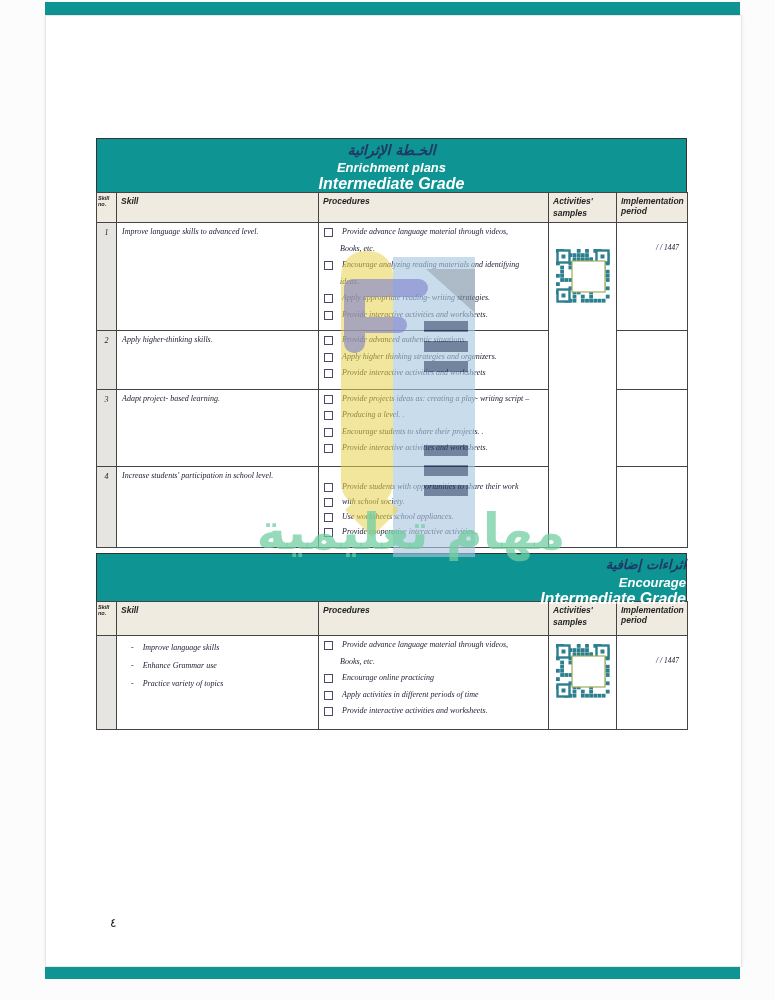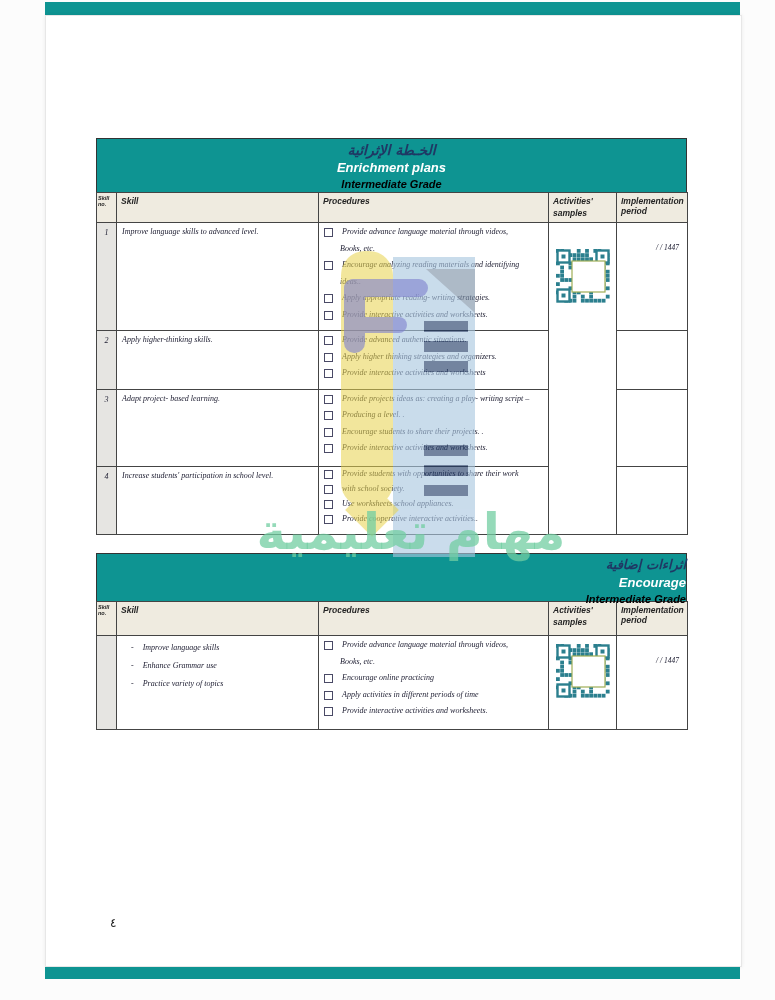--- a/index.html
+++ b/index.html
@@ -21,21 +21,21 @@
     background:#0E9492;border:1px solid #333;border-bottom:none;
     text-align:center;color:#fff;
   }
   .t1 .tbl-title{height:54px;padding-top:2px;box-sizing:border-box;}
   .t2 .tbl-title{height:48px;padding-top:2px;box-sizing:border-box;text-align:right;}
   .title-ar{
     font-family:"DejaVu Sans", sans-serif;direction:rtl;
     font-weight:bold;color:#1F3864;font-size:14px;line-height:18px;
   }
   .title-en{font-weight:bold;font-size:13px;line-height:17px;color:#fff;}
-  .title-grade{font-weight:bold;font-size:11px;line-height:16px;color:#000000;}
+  .title-grade{font-weight:bold;font-size:16px;line-height:16px;color:#ffffff;}
   table{border-collapse:collapse;table-layout:fixed;width:591px;}
   table, td, th{border:1px solid #444;}
   table{border-width:1.5px;}
   th{
     background:#EFEBE0;font-size:8.5px;color:#252525;text-align:left;
     vertical-align:top;padding:3px 4px;font-weight:bold;overflow:hidden;white-space:nowrap;
   }
   th.no-hdr{font-size:5.5px;line-height:6px;padding:2px 1px;white-space:normal;}
   td{
     vertical-align:top;background:#fff;
@@ -275,21 +275,21 @@
           <div class="proc-line">
                 <span class="cbx"></span>
                 <span class="ptext">Provide interactive activities and worksheets.</span>
               </div>
         </td>
         <td class="period-cell"></td>
       </tr>
       <tr style="height:68px">
         <td class="no-cell">4</td>
         <td>Increase students' participation in school level.</td>
-        <td style="padding-top:2px">
+        <td style="padding-top:15px">
           <div class="proc-line" style="margin-bottom:5px">
                 <span class="cbx"></span>
                 <span class="ptext">Provide students with opportunities to share their work</span>
               </div>
           <div class="proc-line" style="margin-bottom:5px">
                 <span class="cbx"></span>
                 <span class="ptext">with school society.</span>
               </div>
           <div class="proc-line" style="margin-bottom:5px">
                 <span class="cbx"></span>

